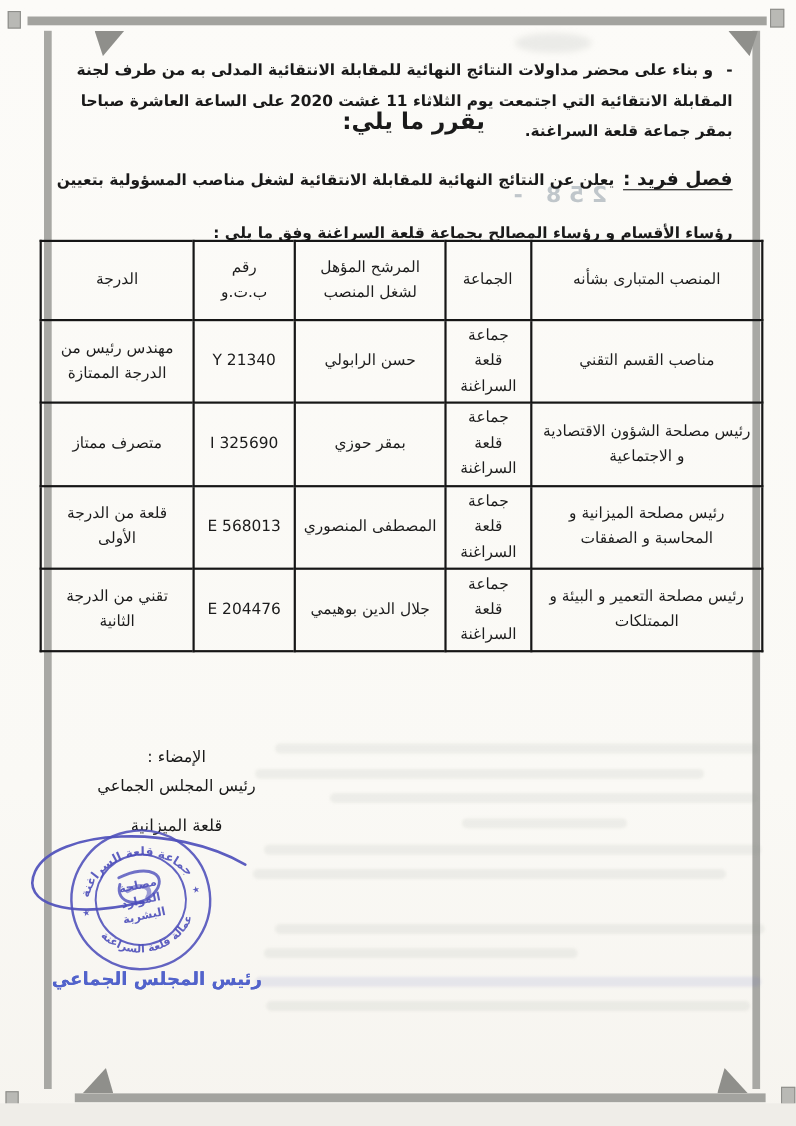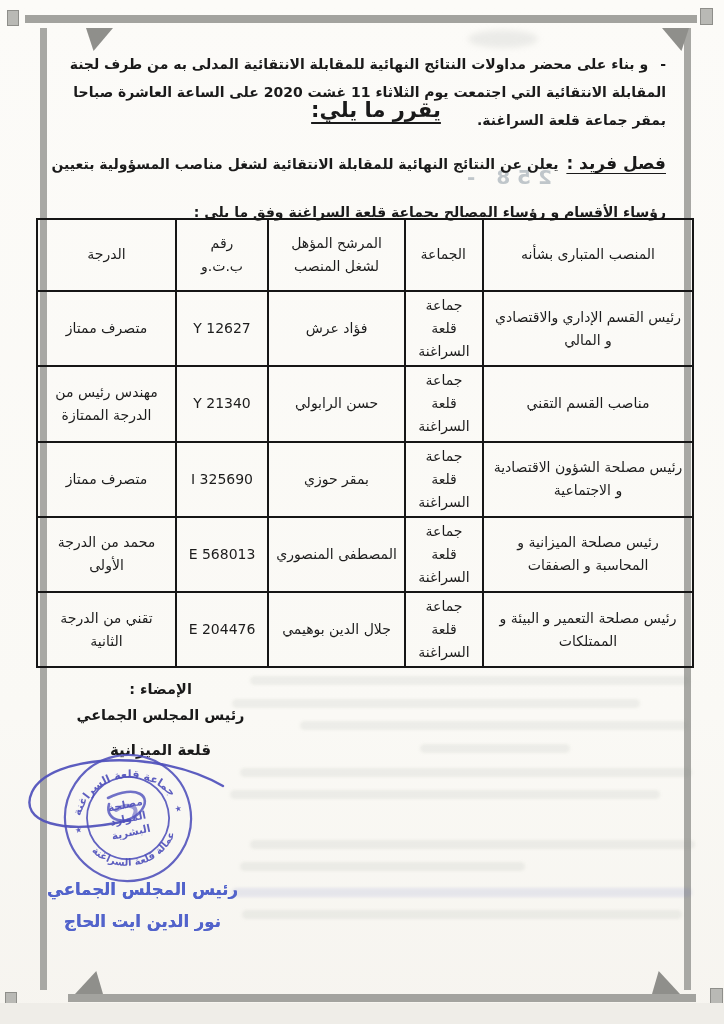--- a/index.html
+++ b/index.html
@@ -22,34 +22,34 @@
   .tri{position:absolute;background:#8f8f8b;}
   .tri-tl{left:86px;top:28px;width:27px;height:23px;clip-path:polygon(0 0,100% 0,28% 100%);}
   .tri-tr{left:662px;top:28px;width:27px;height:23px;clip-path:polygon(0 0,100% 0,72% 100%);}
   .tri-bl{left:75px;top:971px;width:28px;height:23px;clip-path:polygon(0 100%,100% 100%,76% 0);}
   .tri-br{left:652px;top:971px;width:28px;height:23px;clip-path:polygon(0 100%,100% 100%,24% 0);}
   .bed-strip{position:absolute;left:0;top:1003px;width:724px;height:21px;background:#efede8;}
   
   .preamble{position:absolute;top:50px;right:58px;width:628px;font-size:14px;font-weight:bold;line-height:28px;text-align:right;}
   .preamble .dash{margin-left:12px;display:inline-block;}
   .decision-heading{position:absolute;top:98px;left:0;width:724px;text-align:center;font-size:21px;font-weight:bold;}
-  .decision-heading span{text-decoration:underline;text-underline-offset:5px;margin-left:28px;}
+  .decision-heading span{text-underline-offset:5px;margin-left:28px;}
   .article{position:absolute;top:139px;right:58px;width:628px;font-size:14px;font-weight:bold;line-height:48px;text-align:right;}
   .article-label{font-size:17px;text-decoration:underline;text-underline-offset:4px;margin-left:8px;}
   
   .doc-table{position:absolute;top:218px;right:30px;width:656px;border-collapse:collapse;table-layout:fixed;direction:rtl;}
   .doc-table th,.doc-table td{
     border:2px solid #161616;text-align:center;vertical-align:middle;
     font-size:14px;font-weight:normal;line-height:1.65;padding:2px 6px;color:#1c1c1c;
   }
   .doc-table th{height:66px;padding:2px 16px;}
   .doc-table td{height:57px;}
   .col-id{direction:ltr;}
   
-  .signature-block{position:absolute;top:676px;left:58px;width:205px;text-align:center;font-weight:bold;font-size:14.5px;line-height:1.8;}
+  .signature-block{position:absolute;top:676px;left:58px;width:205px;text-align:center;font-weight:normal;font-size:14.5px;line-height:1.8;}
   .signature-block .place{margin-top:9px;font-size:15px;}
   .stamp-wrap{position:absolute;left:8px;top:736px;width:240px;height:168px;}
   .signer{position:absolute;left:35px;top:874px;width:215px;text-align:center;font-weight:bold;
     font-size:16.5px;line-height:1.95;color:#5263cb;text-shadow:0 0 .6px #5263cb;}
   
   .ghost{position:absolute;border-radius:5px;background:rgba(138,148,138,.11);filter:blur(1.6px);height:9px;}
   .ghost.blue{background:rgba(95,108,190,.12);}
   .ghost-blob{position:absolute;left:468px;top:30px;width:70px;height:18px;border-radius:50%;
     background:rgba(160,168,158,.18);filter:blur(3px);}
   .ghost-number{position:absolute;left:460px;top:165px;color:rgba(132,146,158,.5);
@@ -101,46 +101,39 @@
       <tr>
         <th>المنصب المتبارى بشأنه</th>
         <th>الجماعة</th>
         <th>المرشح المؤهل لشغل المنصب</th>
         <th>رقم ب.ت.و</th>
         <th>الدرجة</th>
       </tr>
     </thead>
     <tbody>
       <tr>
-        <td>رئيس القسم الإداري والاقتصادي و المالي</td>
-        <td>جماعة قلعة السراغنة</td>
-        <td>فؤاد عرش</td>
-        <td class="col-id">Y 12627</td>
-        <td>متصرف ممتاز</td>
-      </tr>
-      <tr>
         <td>مناصب القسم التقني</td>
         <td>جماعة قلعة السراغنة</td>
         <td>حسن الرابولي</td>
         <td class="col-id">Y 21340</td>
         <td>مهندس رئيس من الدرجة الممتازة</td>
       </tr>
       <tr>
         <td>رئيس مصلحة الشؤون الاقتصادية و الاجتماعية</td>
         <td>جماعة قلعة السراغنة</td>
         <td>بمقر حوزي</td>
         <td class="col-id">I 325690</td>
         <td>متصرف ممتاز</td>
       </tr>
       <tr>
         <td>رئيس مصلحة الميزانية و المحاسبة و الصفقات</td>
         <td>جماعة قلعة السراغنة</td>
         <td>المصطفى المنصوري</td>
         <td class="col-id">E 568013</td>
-        <td>محمد من الدرجة الأولى</td>
+        <td>قلعة من الدرجة الأولى</td>
       </tr>
       <tr>
         <td>رئيس مصلحة التعمير و البيئة و الممتلكات</td>
         <td>جماعة قلعة السراغنة</td>
         <td>جلال الدين بوهيمي</td>
         <td class="col-id">E 204476</td>
         <td>تقني من الدرجة الثانية</td>
       </tr>
     </tbody>
   </table>
@@ -177,21 +170,20 @@
       <g stroke="#4e4fbb" fill="none" stroke-linecap="round">
         <path d="M 215 50 C 150 12, 42 18, 24 56 C 10 86, 54 100, 122 84" stroke-width="2.4" opacity="0.92"></path>
         <path d="M 100 62 C 128 48, 146 60, 132 76 C 120 90, 96 86, 101 68" stroke-width="2.6" opacity="0.8"></path>
         <path d="M 108 74 C 120 66, 132 70, 126 80" stroke-width="4" opacity="0.55"></path>
       </g>
     </svg>
   </div>
 
   <div class="signer">
     <div>رئيس المجلس الجماعي</div>
-    <div>نور الدين ايت الحاج</div>
   </div>
 
   <div class="ghost" style="left:250px;top:676px;width:440px;"></div>
   <div class="ghost" style="left:232px;top:699px;width:408px;"></div>
   <div class="ghost" style="left:300px;top:721px;width:388px;"></div>
   <div class="ghost" style="left:420px;top:744px;width:150px;"></div>
   <div class="ghost" style="left:240px;top:768px;width:452px;"></div>
   <div class="ghost" style="left:230px;top:790px;width:430px;"></div>
   <div class="ghost" style="left:250px;top:840px;width:445px;"></div>
   <div class="ghost" style="left:240px;top:862px;width:285px;"></div>

